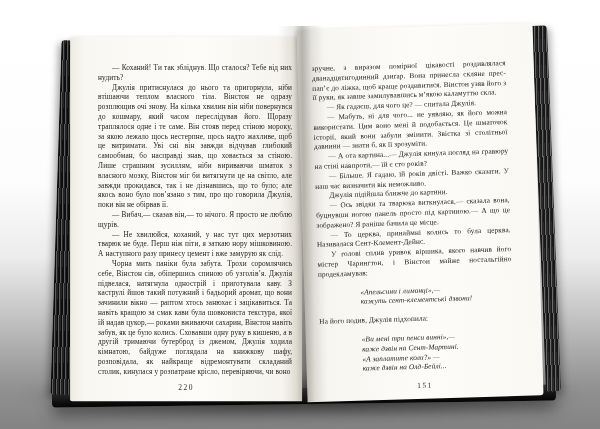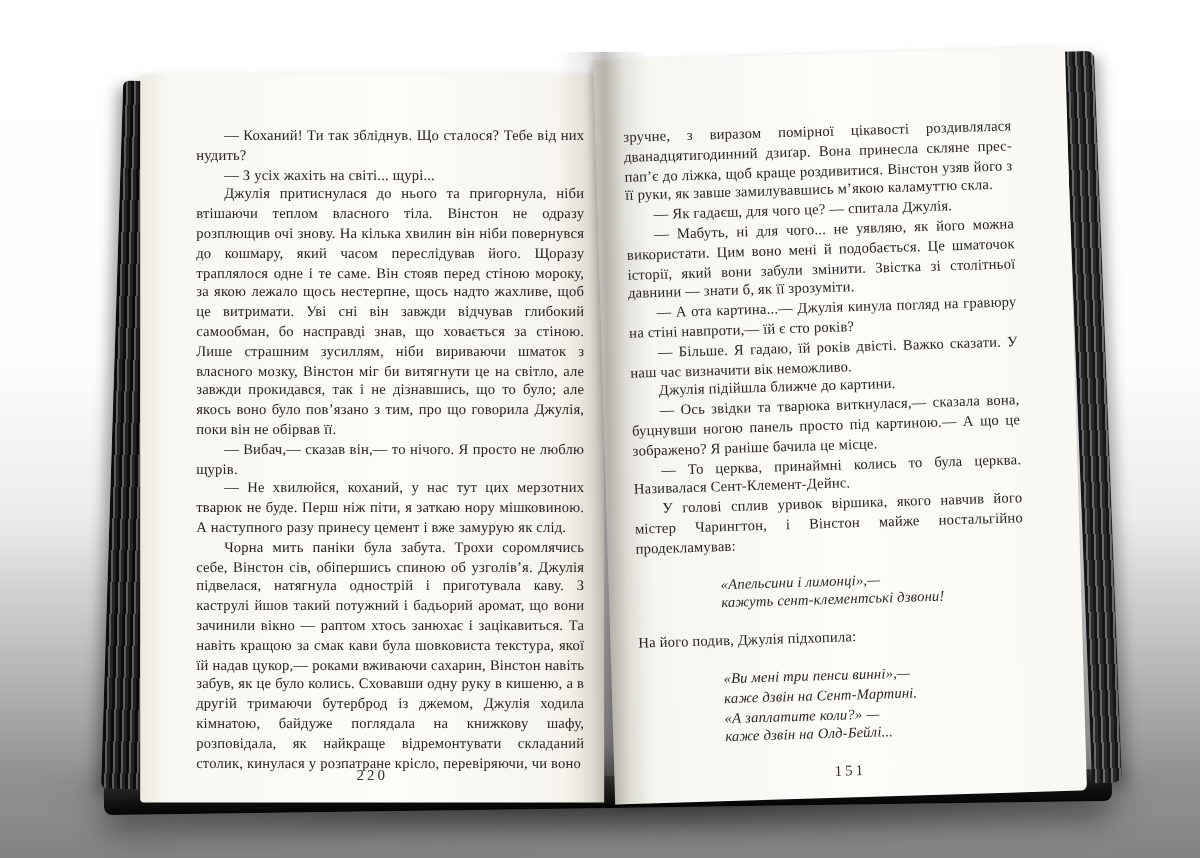--- a/index.html
+++ b/index.html
@@ -69,21 +69,20 @@
   <div class="book-shadow"></div>
 
   <div class="book">
     <div class="cover-bottom"></div>
     <div class="edge-left"></div>
     <div class="edge-right"></div>
 
     <div class="page page-left">
       <div class="page-text">
         <p>— Коханий! Ти так збліднув. Що сталося? Тебе від них нудить?</p>
-        <p>— З усіх жахіть на світі... щурі...</p>
         <p>Джулія притиснулася до нього та пригорнула, ніби втішаючи теплом власного тіла. Вінстон не одразу розплющив очі знову. На кілька хвилин він ніби повернувся до кошмару, який часом переслідував його. Щоразу траплялося одне і те саме. Він стояв перед стіною мороку, за якою лежало щось нестерпне, щось надто жахливе, щоб це витримати. Уві сні він завжди відчував глибокий самообман, бо насправді знав, що ховається за стіною. Лише страшним зусиллям, ніби вириваючи шматок з власного мозку, Вінстон міг би витягнути це на світло, але завжди прокидався, так і не дізнавшись, що то було; але якось воно було пов’язано з тим, про що говорила Джулія, поки він не обірвав її.</p>
         <p>— Вибач,— сказав він,— то нічого. Я просто не люблю щурів.</p>
         <p>— Не хвилюйся, коханий, у нас тут цих мерзотних тварюк не буде. Перш ніж піти, я заткаю нору мішковиною. А наступного разу принесу цемент і вже замурую як слід.</p>
         <p>Чорна мить паніки була забута. Трохи соромлячись себе, Вінстон сів, обіпершись спиною об узголів’я. Джулія підвелася, натягнула однострій і приготувала каву. З каструлі йшов такий потужний і бадьорий аромат, що вони зачинили вікно — раптом хтось занюхає і зацікавиться. Та навіть кращою за смак кави була шовковиста текстура, якої їй надав цукор,— роками вживаючи сахарин, Вінстон навіть забув, як це було колись. Сховавши одну руку в кишеню, а в другій тримаючи бутерброд із джемом, Джулія ходила кімнатою, байдуже поглядала на книжкову шафу, розповідала, як найкраще відремонтувати складаний столик, кинулася у розпатране крісло, перевіряючи, чи воно</p>
       </div>
       <div class="page-number">220</div>
     </div>
 
     <div class="page page-right">
       <div class="page-text">

